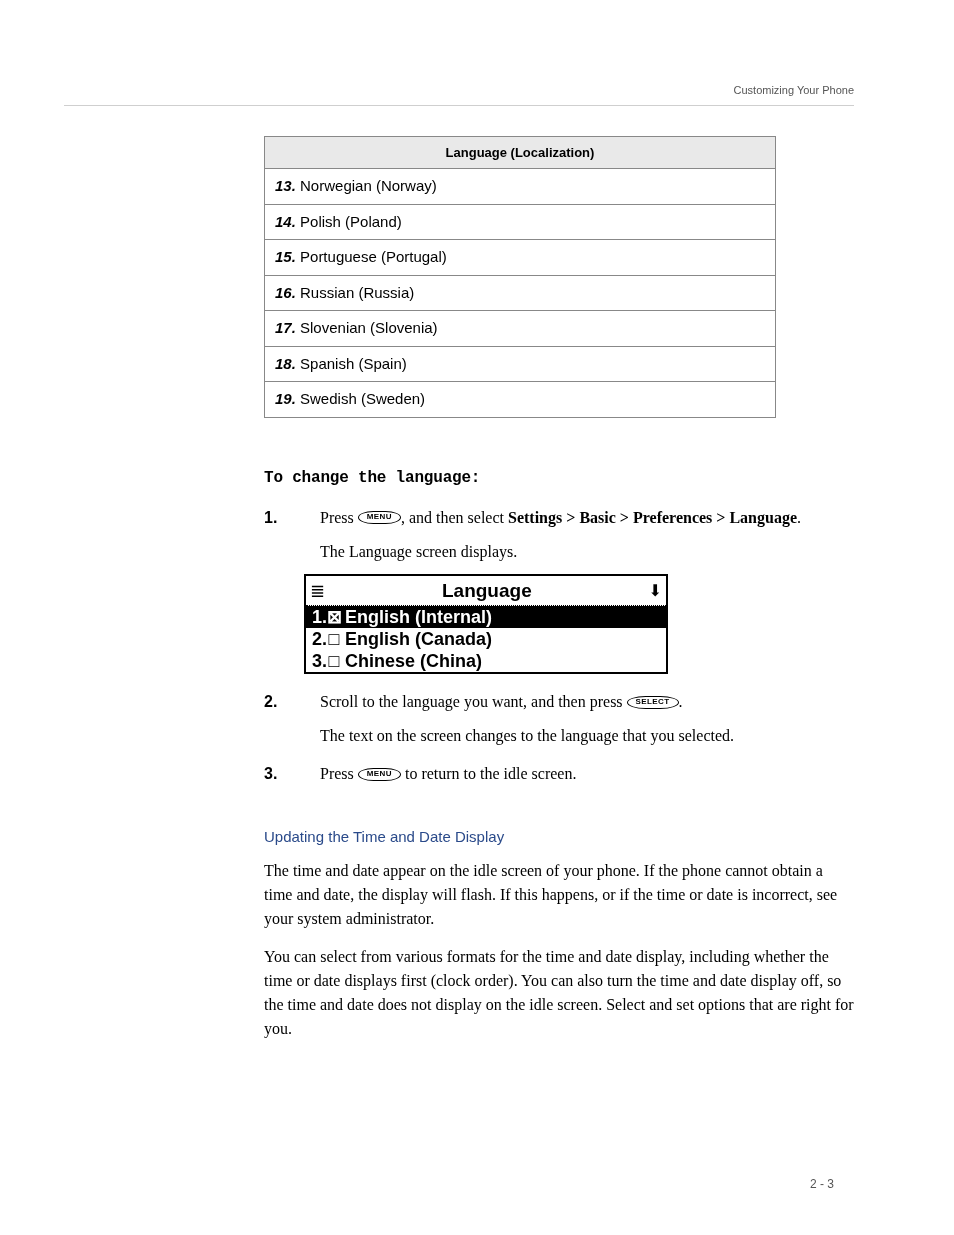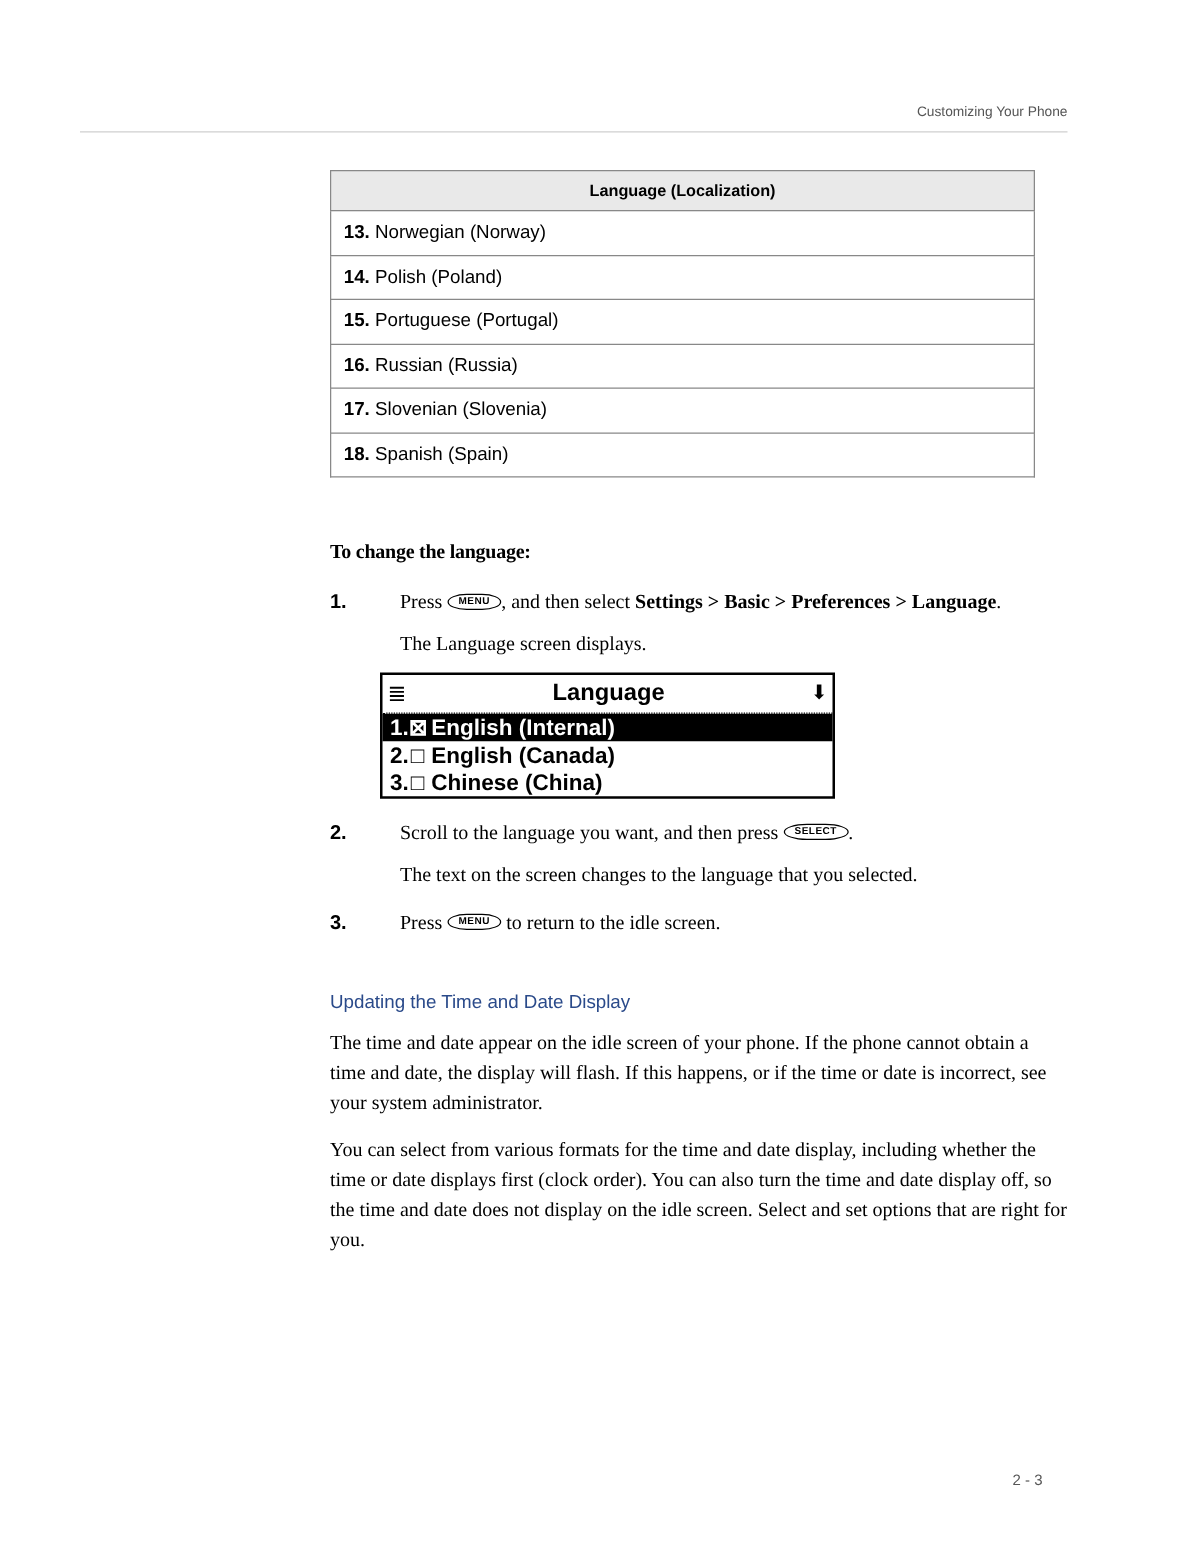--- a/index.html
+++ b/index.html
@@ -37,21 +37,21 @@
     margin-bottom: 6px;
   }
   .top-rule {
     border: none;
     border-top: 1px solid var(--hr-color);
     margin: 0 0 30px 0;
   }
 
   
   .lang-table {
-    width: 564px;
+    width: 512px;
     margin: 0 0 0 200px;
     border-collapse: collapse;
     font-family: Arial, Helvetica, sans-serif;
   }
   .lang-table th {
     border: 1px solid var(--table-border);
     background: #e9e9e9;
     font-family: Arial, Helvetica, sans-serif;
     font-weight: bold;
     font-size: 13px;
@@ -59,29 +59,30 @@
     text-align: center;
   }
   .lang-table td {
     border: 1px solid var(--table-border);
     padding: 6px 10px;
     font-size: 15px;
   }
   .lang-table td .itemnum {
     font-family: Arial, Helvetica, sans-serif;
     font-weight: bold;
+    font-style: italic;
   }
   .lang-table td .itemtext {
     font-family: Liberation Sans, sans-serif;
   }
 
   
   .section-heading {
     margin: 48px 0 16px 200px;
-    font-family: Liberation Serif, serif;
+    font-family: Liberation Mono, monospace;
     font-weight: bold;
     font-size: 16px;
     letter-spacing: -0.2px;
   }
   .sub-heading {
     margin: 40px 0 10px 200px;
     font-family: Arial, Helvetica, sans-serif;
     font-weight: normal;
     font-size: 15px;
     color: var(--heading-blue);
@@ -218,20 +219,23 @@
           <td><span class="itemnum">15.</span> <span class="itemtext">Portuguese (Portugal)</span></td>
         </tr>
       <tr>
           <td><span class="itemnum">16.</span> <span class="itemtext">Russian (Russia)</span></td>
         </tr>
       <tr>
           <td><span class="itemnum">17.</span> <span class="itemtext">Slovenian (Slovenia)</span></td>
         </tr>
       <tr>
           <td><span class="itemnum">18.</span> <span class="itemtext">Spanish (Spain)</span></td>
+        </tr>
+      <tr>
+          <td><span class="itemnum">19.</span> <span class="itemtext">Swedish (Sweden)</span></td>
         </tr>
     </tbody>
   </table>
 
   <div class="section-heading">To change the language:</div>
 
   <ol class="steps">
     <li>
       <span class="step-num">1.</span>
       <div class="step-body">

